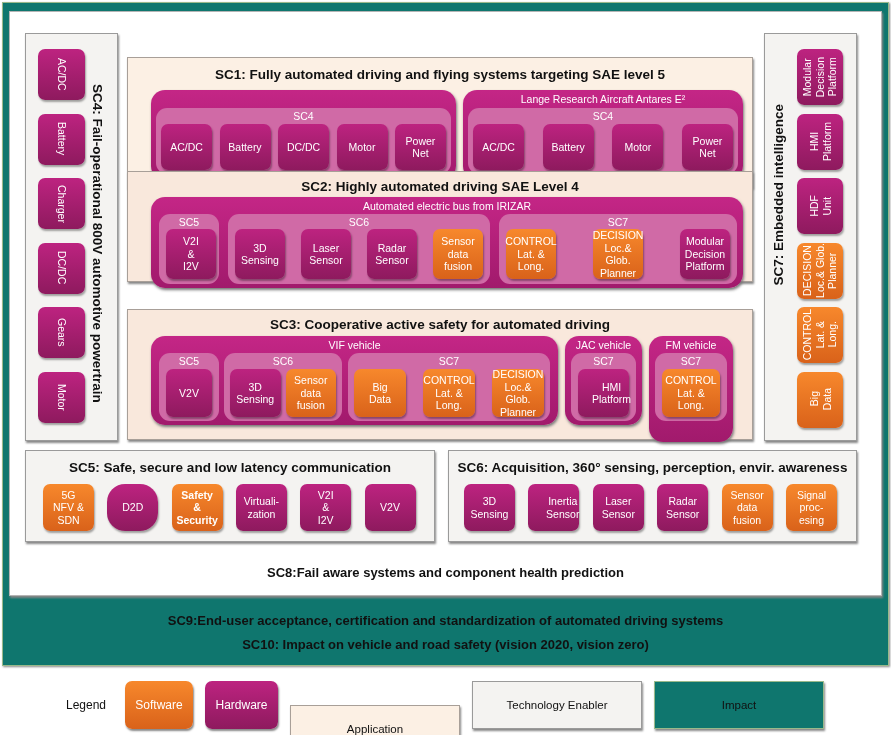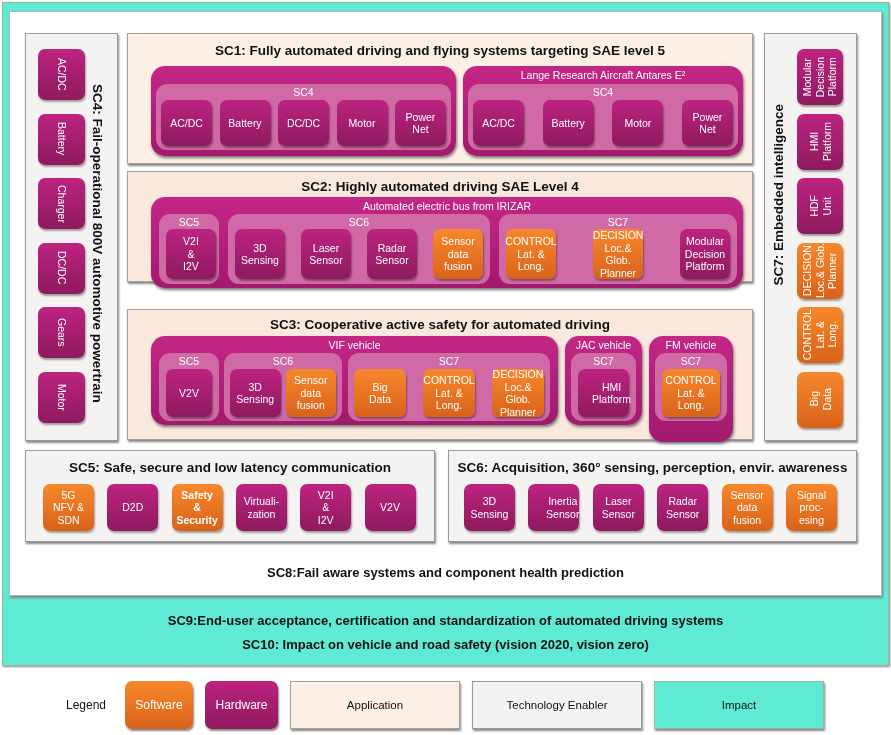--- a/index.html
+++ b/index.html
@@ -1,21 +1,21 @@
 <!DOCTYPE html>
 <html><head>
 <meta charset="utf-8">
 <style>
   html,body{margin:0;padding:0;background:#fff;}
   body{width:891px;height:735px;position:relative;font-family:"Liberation Sans",sans-serif;overflow:hidden;}
   .abs{position:absolute;box-sizing:border-box;}
-  .impact{background:#5eead4;border:1px solid #9ab98a;box-shadow:1px 1px 2px #888;}
+  .impact{background:#0f766e;border:1px solid #9ab98a;box-shadow:1px 1px 2px #888;}
   .white{background:#fff;border:1px solid #b5b5b5;box-shadow:1px 2px 2px #888;}
   .enabler{background:#f4f3f1;border:1px solid #9a9a9a;box-shadow:1px 2px 2px #888;}
-  .app{background:#fcf0e4;border:1px solid #a89f98;box-shadow:1px 2px 2px #888;}
+  .app{background:#fcf0e4;border:1px solid #a89f98;box-shadow:1px 2px 2px #888;margin-top:24px;}
   .app2{background:#f9e8dc;border:1px solid #a89f98;box-shadow:1px 2px 2px #888;}
   .title{position:absolute;left:0;right:0;text-align:center;font-weight:bold;font-size:13.5px;color:#111;}
   .veh{background:linear-gradient(#c42686,#a11a6c);border-radius:14px;box-shadow:1px 2px 3px #777;}
   .vehlabel{position:absolute;left:0;right:0;text-align:center;color:#fff;font-size:10.5px;top:3px;}
   .grp{background:#d06aa6;border-radius:11px;}
   .grplabel{position:absolute;left:0;right:0;text-align:center;color:#fff;font-size:10.5px;top:2px;}
   .hw,.sw{display:flex;align-items:center;justify-content:center;text-align:center;color:#fff;font-size:10.5px;line-height:12.5px;border-radius:7px;box-shadow:1px 2px 2px rgba(0,0,0,.35);}
   .hw{background:linear-gradient(#bd2380,#8e1a5e);}
   .sw{background:linear-gradient(#f7882c,#d9621a);}
   .vert{writing-mode:vertical-rl;}
@@ -258,21 +258,21 @@
 </div>
 
 <div class="abs enabler" style="left:25px;top:450px;width:410px;height:92px;">
   <div class="title" style="top:9px;">SC5: Safe, secure and low latency communication</div>
   <div id="sc5-items">
       <div class="abs sw" style="left: 17px; top: 33px; width: 51px; height: 47px;">
         <span style="white-space: pre-line;">5G
 NFV &amp;
 SDN</span>
       </div>
-      <div class="abs hw" style="left: 81.3px; top: 33px; width: 51px; height: 47px;">
+      <div class="abs hw" style="left: 81.3px; top: 33px; width: 51px; height: 47px; border-radius: 18px;">
         <span style="white-space: pre-line;">D2D</span>
       </div>
       <div class="abs sw" style="left: 145.6px; top: 33px; width: 51px; height: 47px;">
         <span style="white-space: pre-line; font-weight: bold;">Safety
 &amp;
 Security</span>
       </div>
       <div class="abs hw" style="left: 209.9px; top: 33px; width: 51px; height: 47px;">
         <span style="white-space: pre-line;">Virtuali-
 zation</span>

